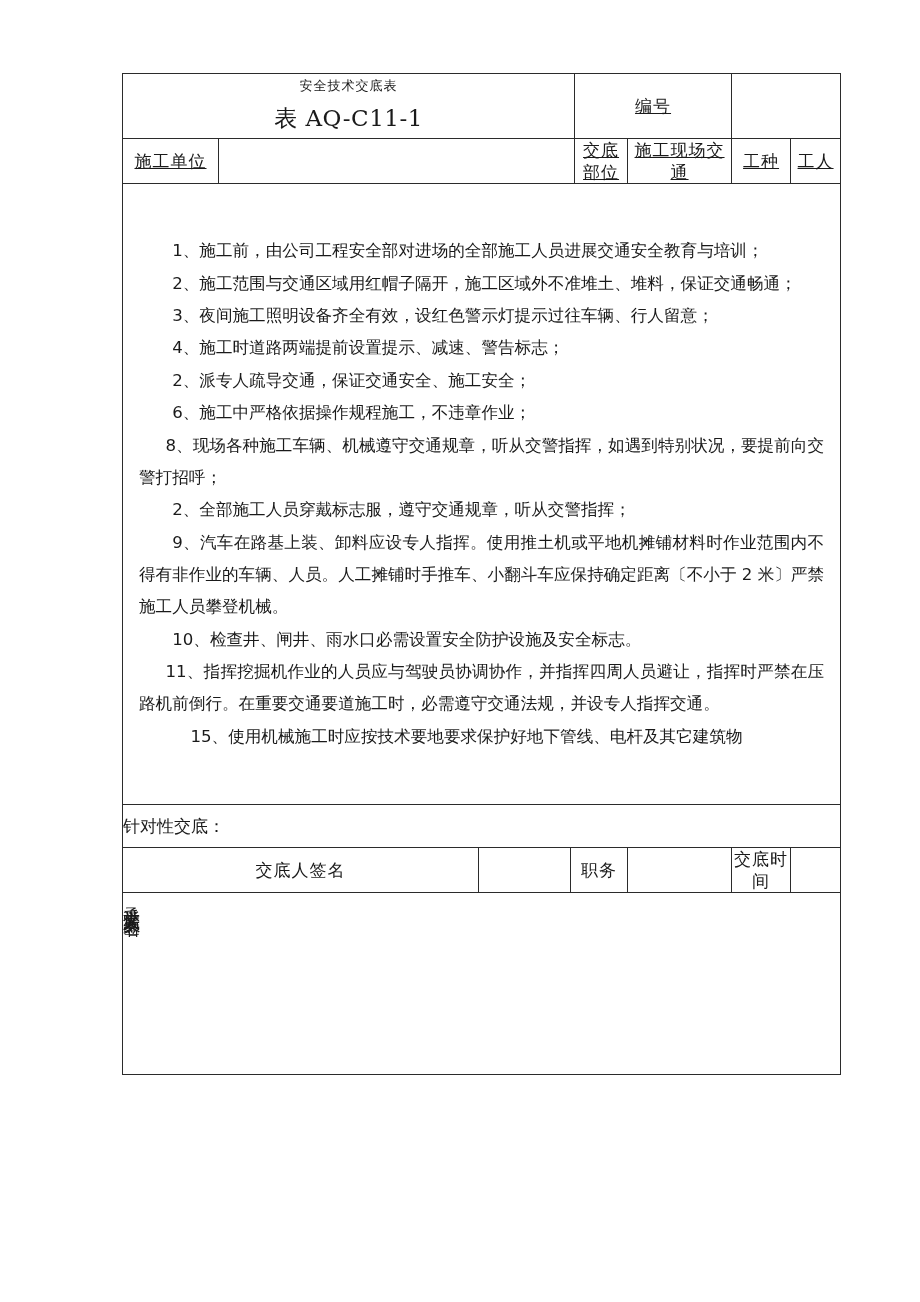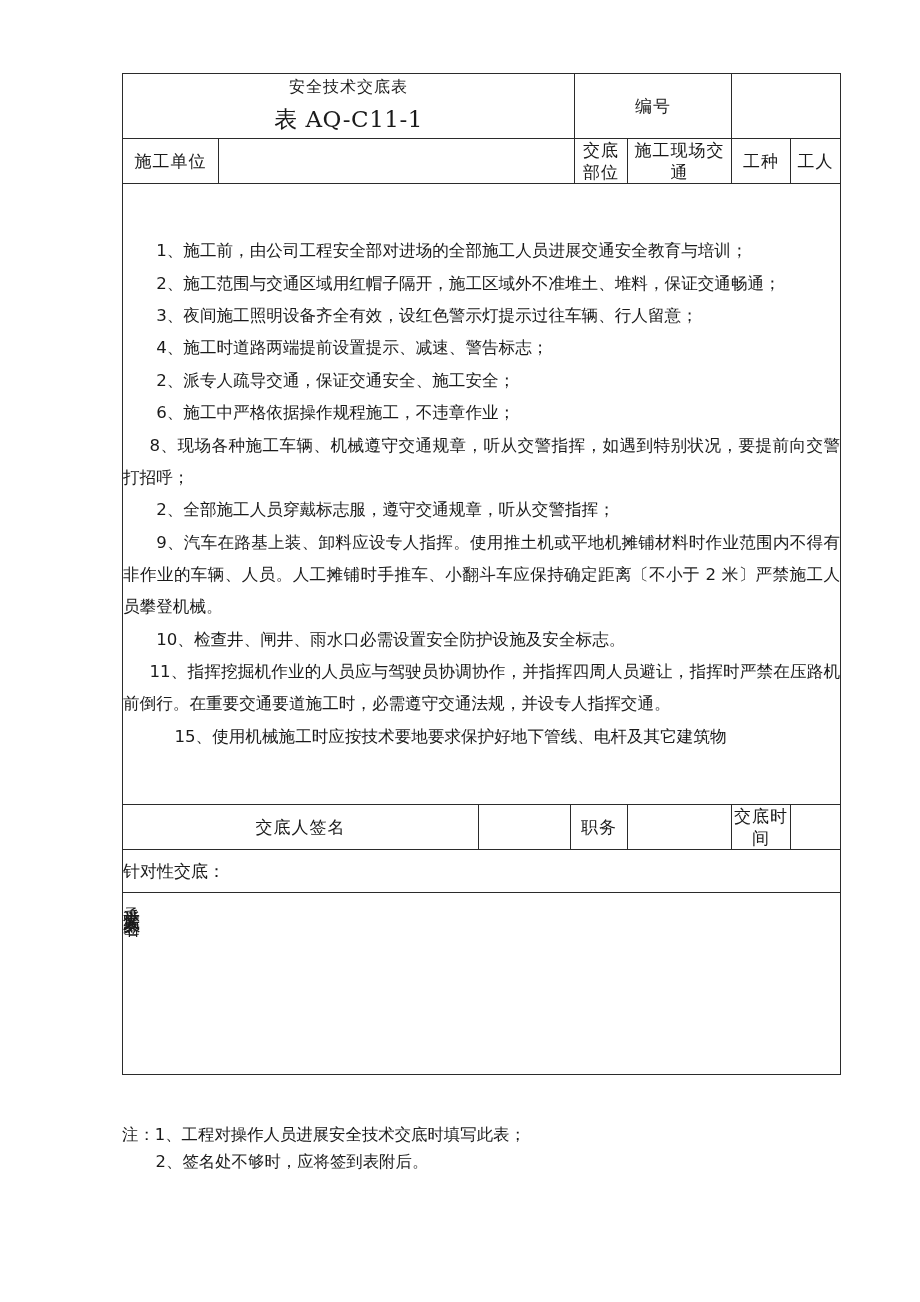--- a/index.html
+++ b/index.html
@@ -43,36 +43,37 @@
   .cell-center { text-align: center; }
   .cell-left   { text-align: left; }
 
   
   .title-cell {
     height: 64px;
     text-align: center;
     padding: 4px 0 6px 0;
   }
   .title-main {
-    font-size: 16px;
+    font-size: 13px;
     letter-spacing: 1px;
     margin-bottom: 8px;
-    font-family: Liberation Serif, serif;
+    font-family: Liberation Mono, monospace;
   }
   .title-sub {
     font-size: 23px;
     font-family: "DejaVu Serif", "Liberation Serif", serif;
     letter-spacing: 0.5px;
   }
 
   .label-cell {
     text-align: center;
     font-size: 18px;
     letter-spacing: 1px;
     padding: 3px 2px;
+    text-decoration: underline;
   }
 
   .row-h38 { height: 38px; }
   .row-h36 { height: 36px; }
 
   
   .content-head {
     height: 33px;
     text-align: center;
     font-size: 17.5px;
@@ -80,21 +81,21 @@
     letter-spacing: 1px;
   }
 
   
   .body-cell {
     height: 620px;
     vertical-align: top;
     padding: 8px 14px 0 14px;
   }
   .body-list {
-    margin: 0;
+    margin: 16px;
     padding: 0;
     list-style: none;
   }
   .body-list li {
     font-size: 16.6px;
     line-height: 1.95;
     text-align: justify;
     text-justify: inter-ideograph;
     text-indent: 2em;
     margin: 0;
@@ -202,38 +203,34 @@
           <li>2、全部施工人员穿戴标志服，遵守交通规章，听从交警指挥；</li>
           <li>9、汽车在路基上装、卸料应设专人指挥。使用推土机或平地机摊铺材料时作业范围内不得有非作业的车辆、人员。人工摊铺时手推车、小翻斗车应保持确定距离〔不小于 2 米〕严禁施工人员攀登机械。</li>
           <li>10、检查井、闸井、雨水口必需设置安全防护设施及安全标志。</li>
           <li class="indent-none">11、指挥挖掘机作业的人员应与驾驶员协调协作，并指挥四周人员避让，指挥时严禁在压路机前倒行。在重要交通要道施工时，必需遵守交通法规，并设专人指挥交通。</li>
           <li class="last-item">15、使用机械施工时应按技术要地要求保护好地下管线、电杆及其它建筑物</li>
         </ul>
       </td>
     </tr>
 
     <tr>
+      <td class="targeted-cell" colspan="8">针对性交底：</td>
+    </tr>
+
+    <tr>
       <td class="sig-head-cell" colspan="2" style="width:131px">交底人签名</td>
       <td class="sig-head-cell"></td>
       <td class="sig-head-cell" colspan="2">职务</td>
       <td class="sig-head-cell"></td>
       <td class="sig-head-cell">交底时间</td>
       <td class="sig-head-cell"></td>
     </tr>
 
     <tr>
-      <td class="targeted-cell" colspan="8">针对性交底：</td>
-    </tr>
-
-    <tr>
       <td class="vert-cell" colspan="8">
         <span class="vert-text">承受交底人员签名</span>
       </td>
     </tr>
   </tbody>
     </table>
 
-  <div class="notes">
-    <div class="note-line">注：1、工程对操作人员进展安全技术交底时填写此表；</div>
-    <div class="note-line second">2、签名处不够时，应将签到表附后。</div>
-  </div>
 
 </div>
 
 </body></html>

